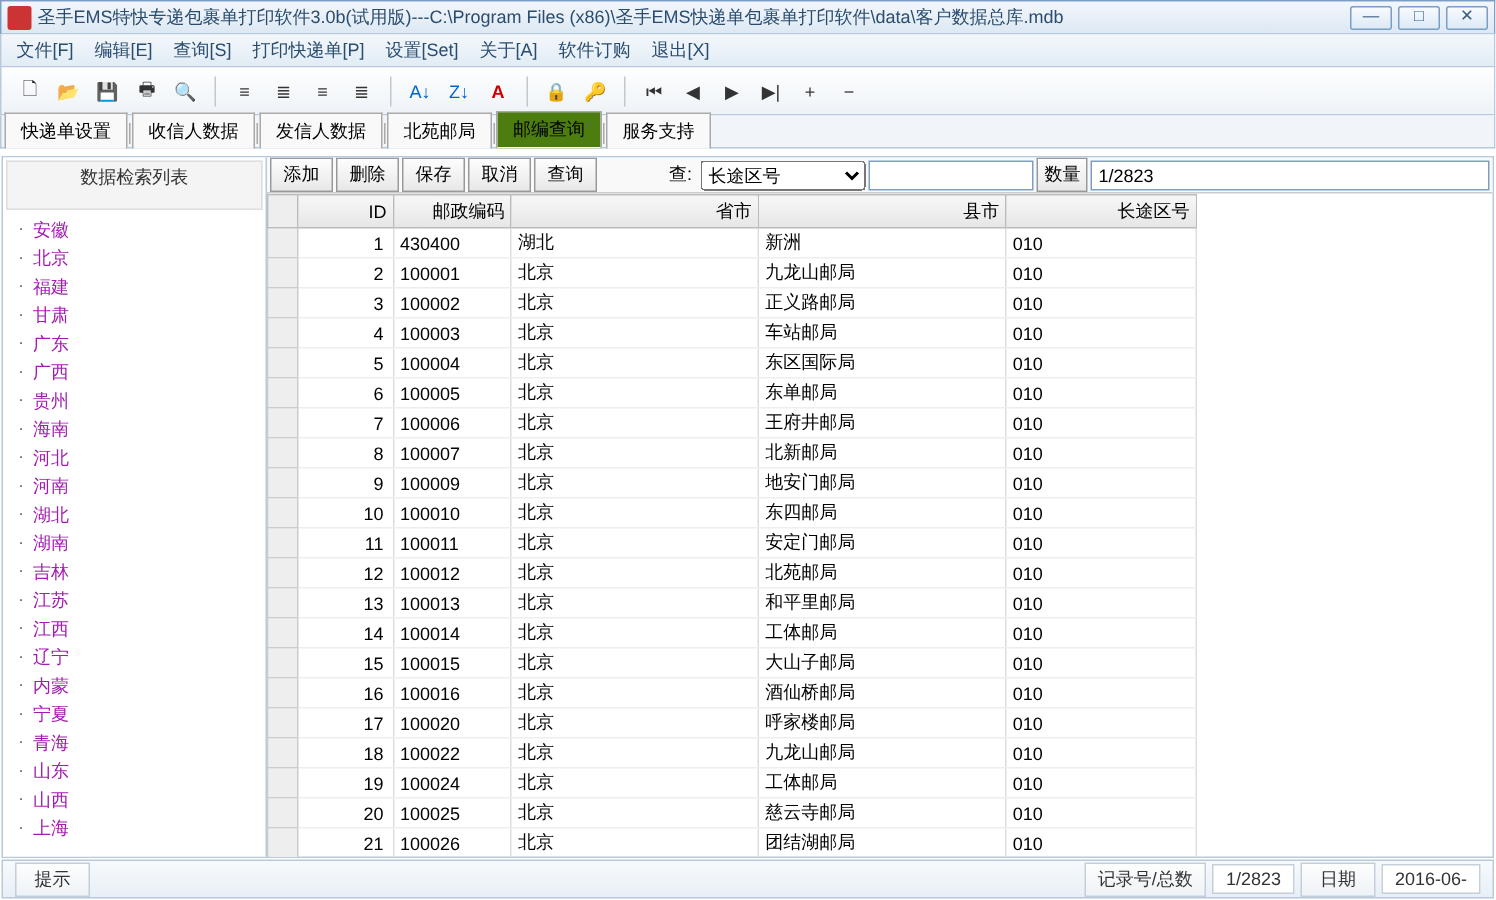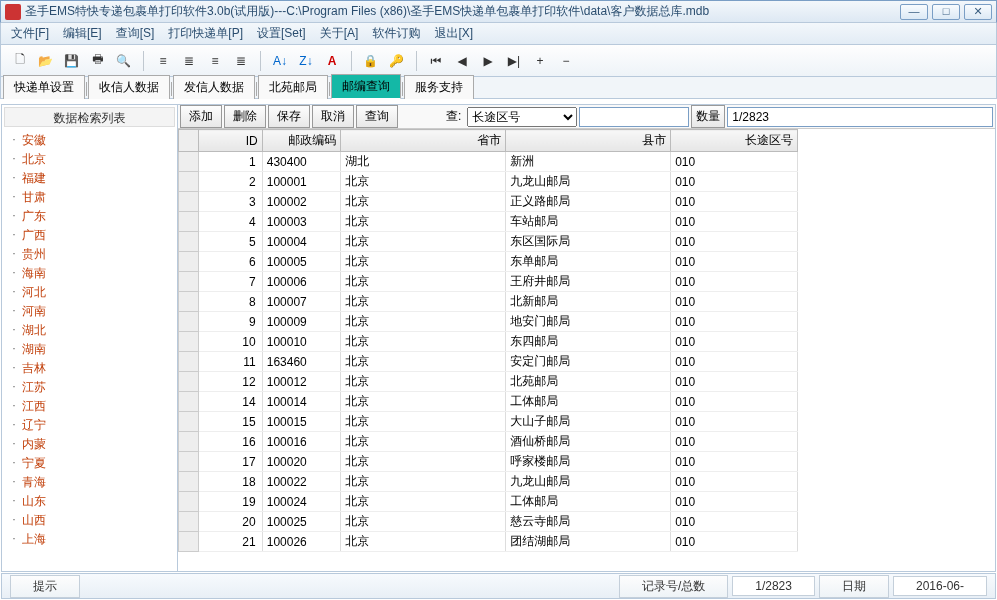--- a/index.html
+++ b/index.html
@@ -13,29 +13,29 @@
 
 .menubar { height: 22px; background: linear-gradient(#f3f7fb,#e2ecf5); border: 1px solid #b8c9db; border-top: none; display: flex; padding: 0 4px; gap: 2px; }
 .menubar .mi { padding: 2px 6px; color: #2a4d6f; cursor: pointer; }
 
 .toolbar { height: 32px; border: 1px solid #b8c9db; border-top: none; background: linear-gradient(#fefefe,#eef3f8); display: flex; align-items: center; padding: 0 8px; gap: 4px; }
 .toolbar .tbtn { width: 22px; height: 22px; display: flex; align-items: center; justify-content: center; cursor: pointer; color: #333; }
 .toolbar .sep { width: 1px; height: 20px; background: #c0c8d0; margin: 0 4px; }
 
 .tabs { height: 22px; border: 1px solid #b8c9db; border-top: none; background: #f1f5f9; display: flex; align-items: flex-end; padding-left: 2px; }
 .tabs .tab { padding: 3px 10px; border: 1px solid #aaa; border-bottom: none; background: #f9f9f9; margin-right: 0; cursor: pointer; position: relative; top: 1px; }
-.tabs .tab.active { background: #14b8a6; border-bottom: 1px solid #fff; }
+.tabs .tab.active { background: #4d7c0f; border-bottom: 1px solid #fff; }
 .tabs .tabsep { width: 1px; height: 14px; background: #aaa; margin: 0 1px 2px; }
 
 .content { position: absolute; top: 104px; left: 1px; right: 1px; bottom: 28px; border: 1px solid #b8c9db; display: flex; }
 
 .left-panel { width: 176px; border-right: 1px solid #b8c9db; display: flex; flex-direction: column; background: #fff; }
-.left-panel .lhead { height: 20px; text-align: center; background: #f4f4f4; border-bottom: 1px solid #ccc; line-height: 20px; color: #333; margin: 2px; border: 1px solid #ddd; }
+.left-panel .lhead { height: 33px; text-align: center; background: #f4f4f4; border-bottom: 1px solid #ccc; line-height: 20px; color: #333; margin: 2px; border: 1px solid #ddd; }
 .left-panel .tree { flex: 1; overflow-y: scroll; padding: 2px 4px; }
-.left-panel .tree .node { padding: 1px 2px 1px 16px; color: #c2410c; cursor: pointer; white-space: nowrap; position: relative; }
+.left-panel .tree .node { padding: 1px 2px 1px 16px; color: #a21caf; cursor: pointer; white-space: nowrap; position: relative; }
 .left-panel .tree .node::before { content: "·"; position: absolute; left: 6px; color: #666; }
 
 .right-panel { flex: 1; display: flex; flex-direction: column; overflow: hidden; }
 .action-row { height: 24px; display: flex; align-items: center; padding: 2px; border-bottom: 1px solid #ccc; background: #f9f9f9; gap: 2px; }
 .action-row .abtn { padding: 2px 8px; border: 1px solid #999; background: linear-gradient(#fdfdfd,#e8e8e8); cursor: pointer; }
 .action-row .spacer { width: 40px; }
 .action-row .lbl { padding: 0 4px; }
 .action-row select { height: 20px; width: 110px; }
 .action-row input[type=text].sval { height: 20px; width: 110px; border: 1px solid #7a9ec5; padding: 0 2px; }
 .action-row .qty-lbl { border: 1px solid #999; padding: 2px 4px; background: linear-gradient(#fdfdfd,#e8e8e8); }
@@ -49,21 +49,21 @@
 table.grid td.rowhdr { background: #eee; border: 1px solid #ccc; width: 16px; }
 table.grid td.idcol { text-align: right; padding-right: 6px; }
 table.grid col.c-sel { width: 16px; }
 table.grid col.c-id { width: 50px; }
 table.grid col.c-zip { width: 62px; }
 table.grid col.c-prov { width: 130px; }
 table.grid col.c-city { width: 130px; }
 table.grid col.c-area { width: 100px; }
 
 .statusbar { position: absolute; left: 1px; right: 1px; bottom: 1px; height: 26px; border: 1px solid #b8c9db; background: linear-gradient(#f7fafd,#e8eff6); display: flex; align-items: center; padding: 0 8px; gap: 4px; }
-.statusbar .cell { padding: 2px 22px; border: 1px solid #c4cfda; background: #fff; color: #333; }
+.statusbar .cell { padding: 2px 8px; border: 1px solid #c4cfda; background: #fff; color: #333; }
 .statusbar .cell.label { background: linear-gradient(#fdfdfd,#eef3f7); min-width: 50px; text-align: center; }
 
 ::-webkit-scrollbar { width: 16px; height: 16px; }
 ::-webkit-scrollbar-track { background: #f0f0f0; border: 1px solid #d0d0d0; }
 ::-webkit-scrollbar-thumb { background: linear-gradient(#e8eef5,#cfdceb); border: 1px solid #9cb5cf; }
 ::-webkit-scrollbar-button { background: linear-gradient(#f2f6fb,#dbe6f2); border: 1px solid #9cb5cf; height: 16px; width: 16px; }
 </style>
 </head>
 <body>
 
@@ -268,31 +268,39 @@
               <td class="rowhdr"></td>
               <td class="idcol">10</td>
               <td>100010</td>
               <td>北京</td>
               <td>东四邮局</td>
               <td>010</td>
             </tr>
             <tr>
               <td class="rowhdr"></td>
               <td class="idcol">11</td>
-              <td>163460</td>
+              <td>100011</td>
               <td>北京</td>
               <td>安定门邮局</td>
               <td>010</td>
             </tr>
             <tr>
               <td class="rowhdr"></td>
               <td class="idcol">12</td>
               <td>100012</td>
               <td>北京</td>
               <td>北苑邮局</td>
+              <td>010</td>
+            </tr>
+            <tr>
+              <td class="rowhdr"></td>
+              <td class="idcol">13</td>
+              <td>100013</td>
+              <td>北京</td>
+              <td>和平里邮局</td>
               <td>010</td>
             </tr>
             <tr>
               <td class="rowhdr"></td>
               <td class="idcol">14</td>
               <td>100014</td>
               <td>北京</td>
               <td>工体邮局</td>
               <td>010</td>
             </tr>

